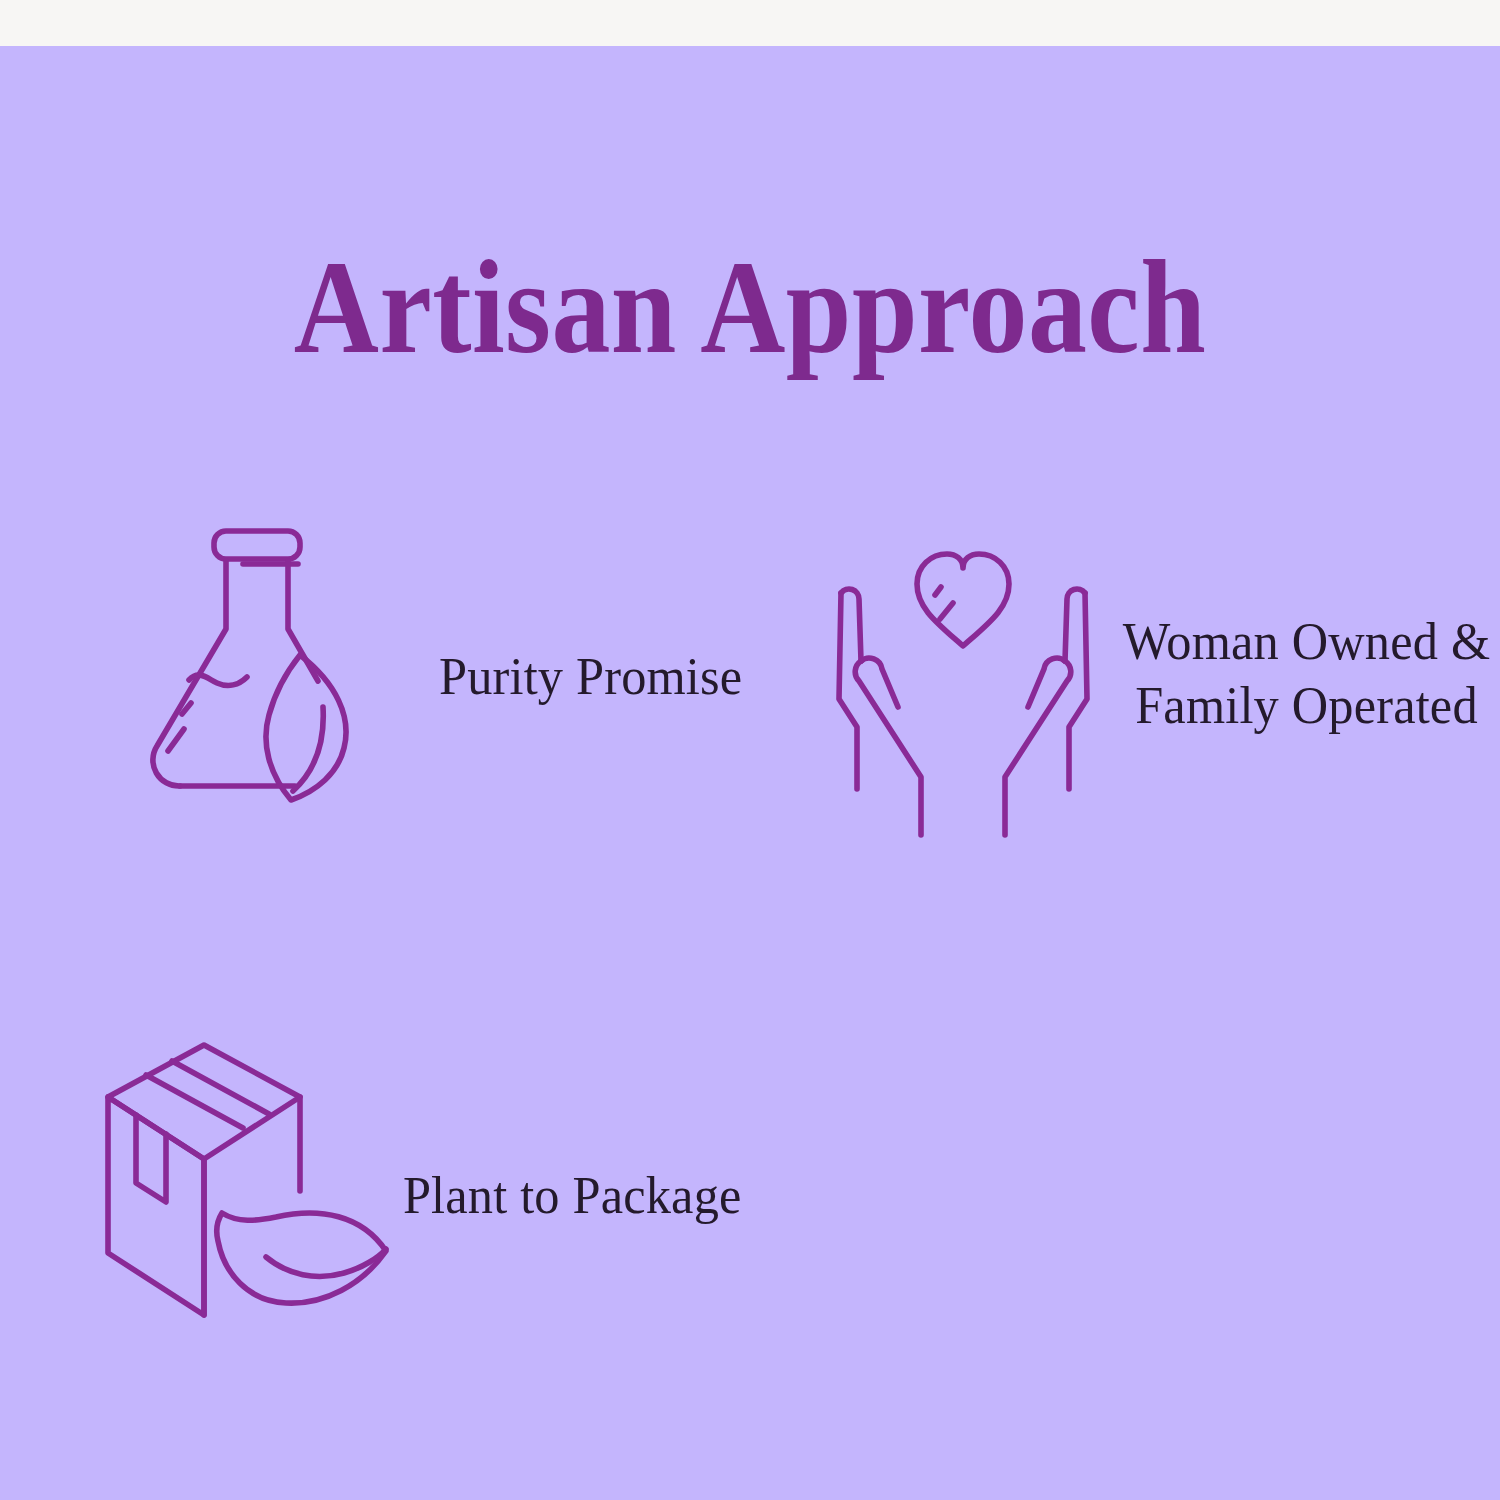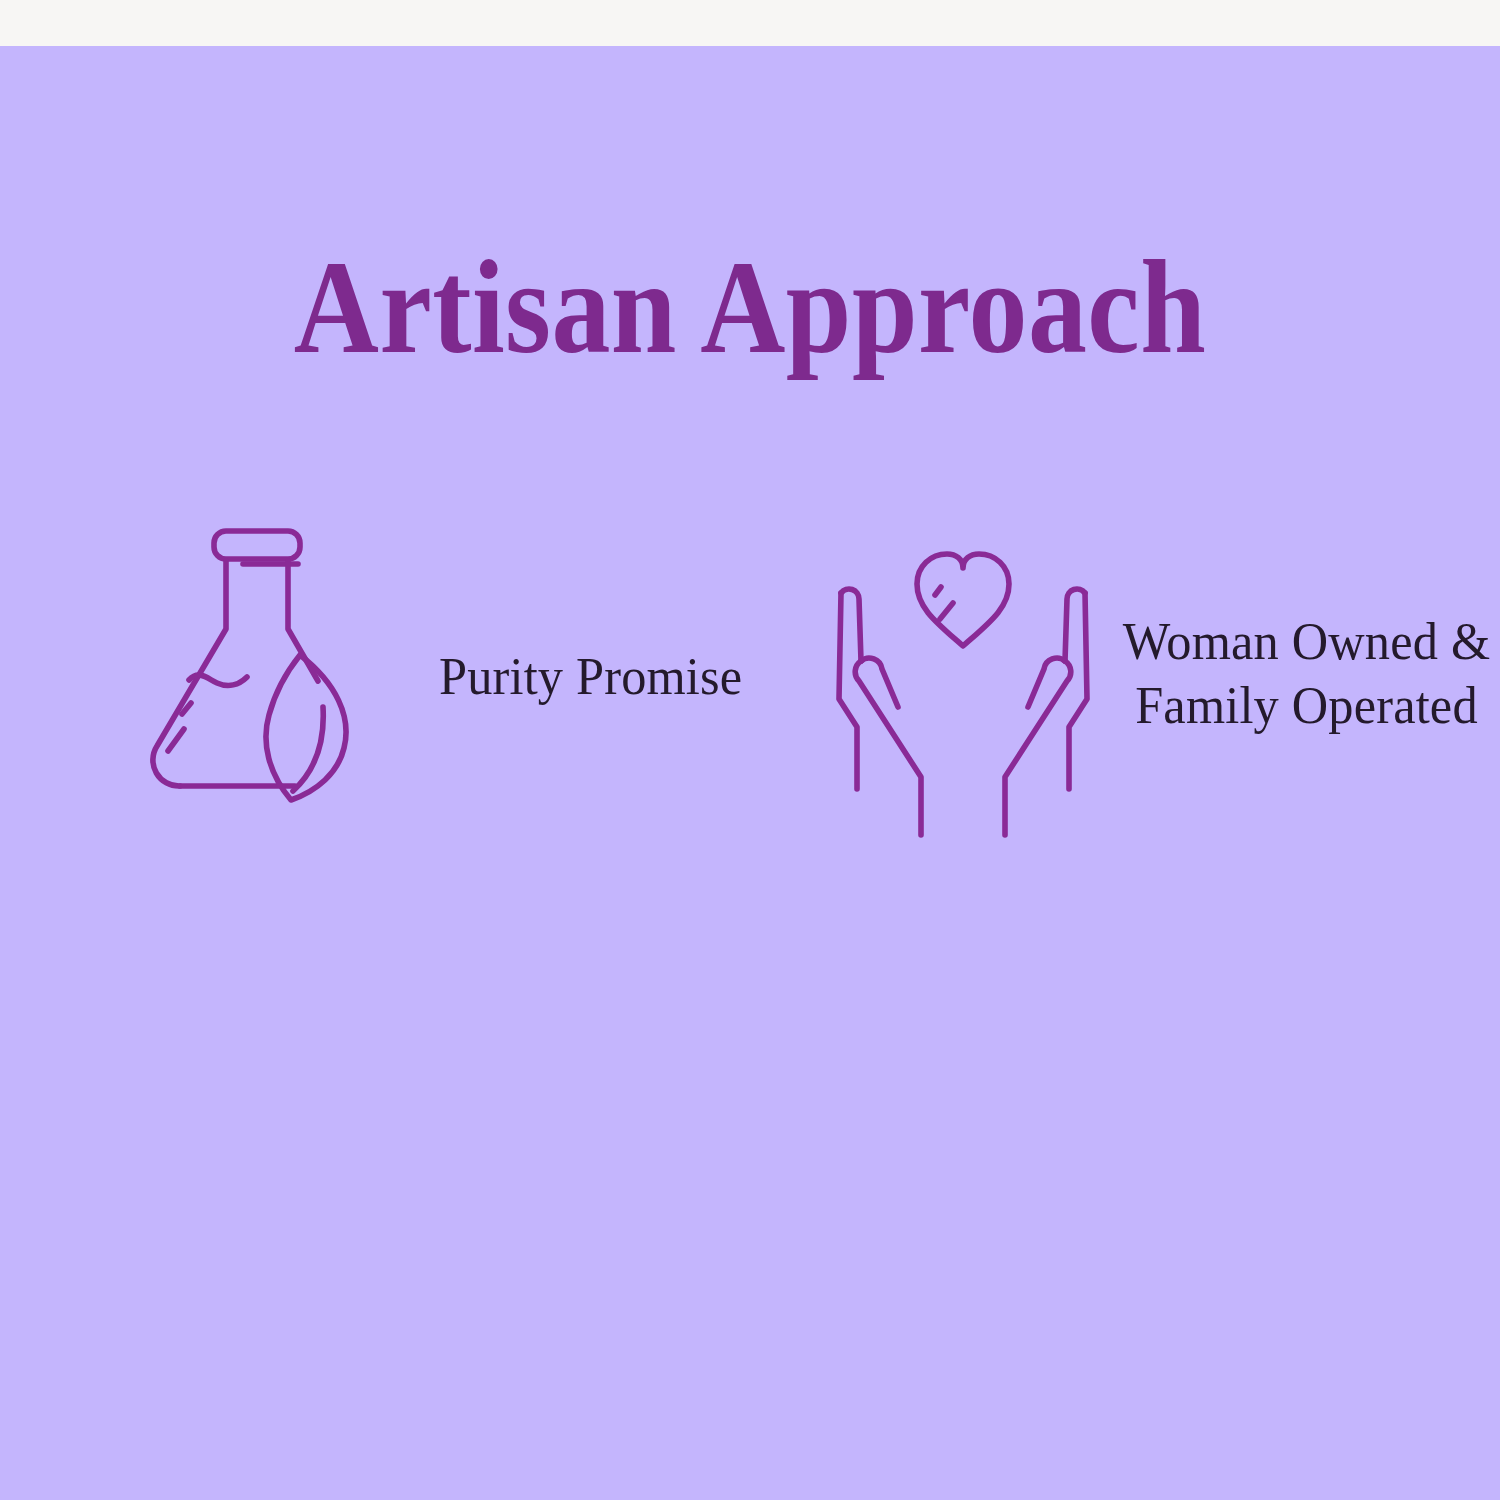--- a/index.html
+++ b/index.html
@@ -159,15 +159,40 @@
           <path class="icon-stroke" d="M252 150 a13 13 0 0 1 2 20 l-62 96 v58"></path>
         </svg>
       </div>
       <div class="label">
         <span>Woman Owned &amp;</span>
         <span class="l2">Family Operated</span>
       </div>
     </div>
 
 
+    <div class="cell cell-plant">
+      <div class="icon-wrap">
+        <svg viewBox="0 0 300 300" xmlns="http://www.w3.org/2000/svg" aria-hidden="true">
+
+          <path class="icon-stroke" d="M14 66 v156 l96 62 v-156 z"></path>
+
+          <path class="icon-stroke" d="M14 66 l96 -52 l96 52 l-96 62 z"></path>
+
+          <path class="icon-stroke" d="M206 66 v94"></path>
+          <path class="icon-stroke" d="M110 128 v156"></path>
+
+          <path class="icon-stroke" d="M52 44 l97 53"></path>
+          <path class="icon-stroke" d="M78 30 l97 53"></path>
+
+          <path class="icon-stroke" d="M42 84 v68 l30 19 v-68"></path>
+
+          <path class="icon-stroke" d="M128 182 c16 10 34 8 54 4 c44 -10 86 -2 110 34 c-24 34 -62 54 -100 52 c-38 -2 -62 -30 -68 -62 c-3 -12 -1 -20 4 -28 z"></path>
+
+          <path class="icon-stroke" d="M172 226 c22 18 50 24 78 16 c18 -5 34 -15 42 -24"></path>
+        </svg>
+      </div>
+      <div class="label">
+        <span>Plant to Package</span>
+      </div>
+    </div>
 
   </div>
 </div>
 
 </body></html>

